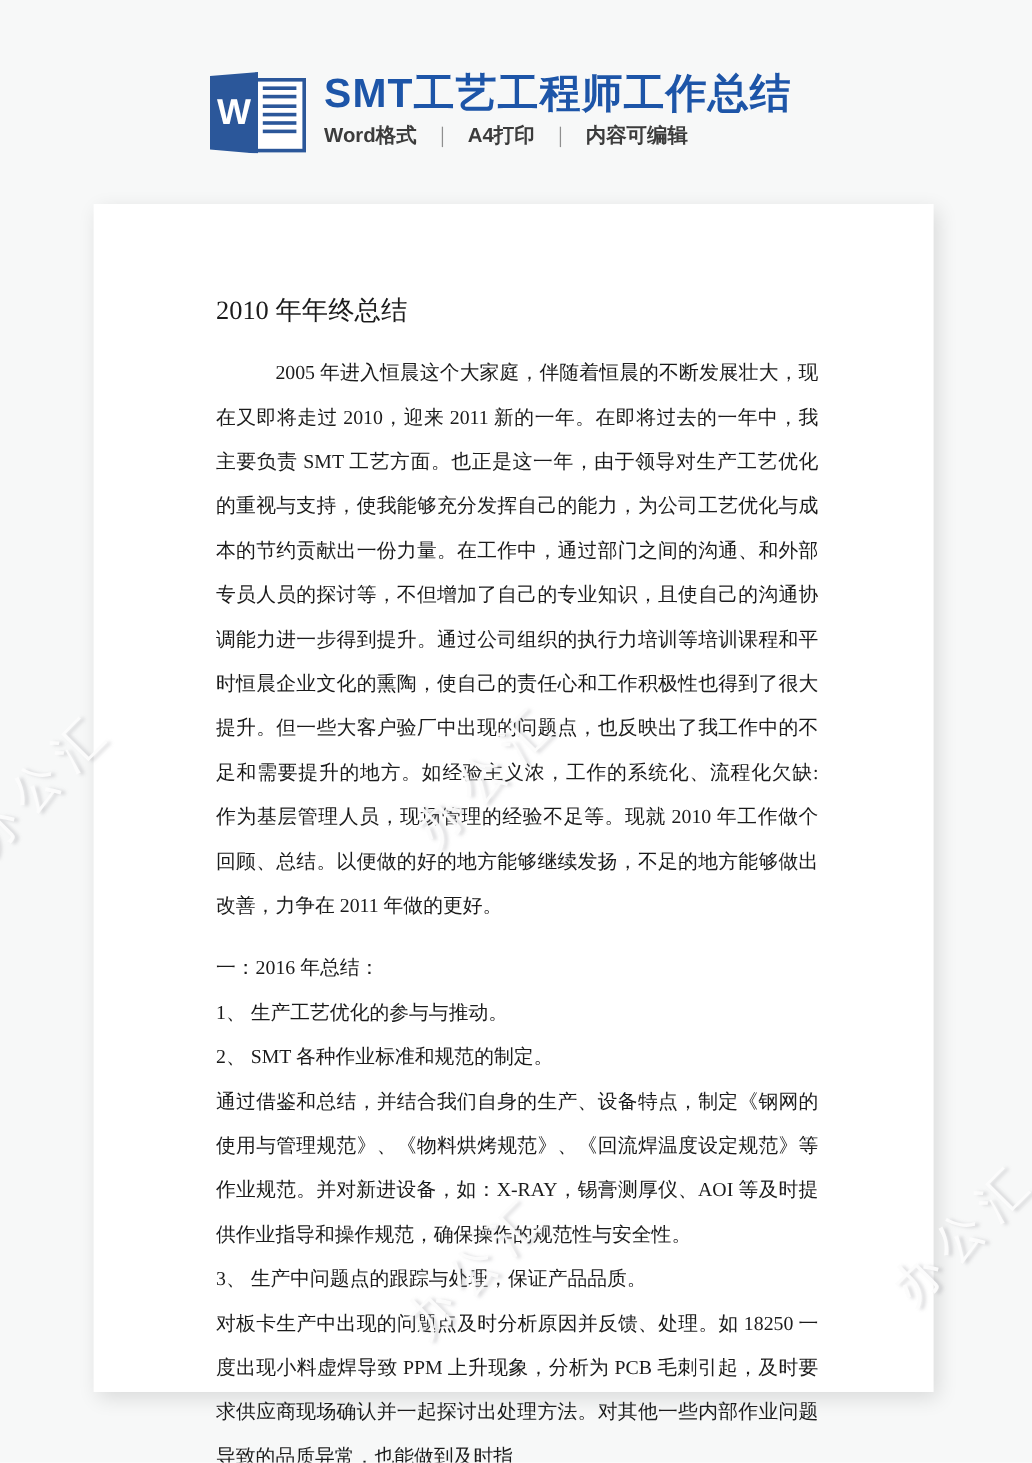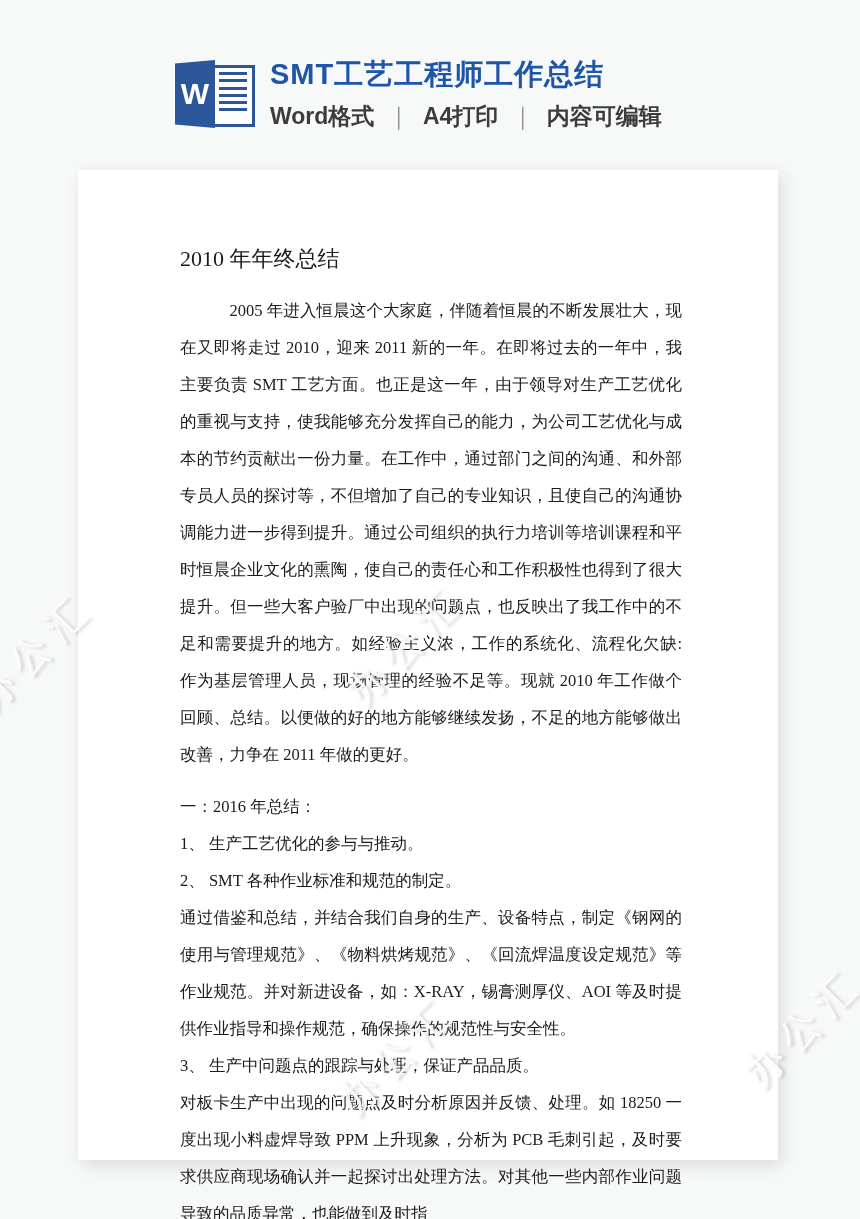--- a/index.html
+++ b/index.html
@@ -12,25 +12,25 @@
   .header{position:absolute;left:0;top:0;width:860px;height:160px;}
   .wicon{position:absolute;left:175px;top:60px;width:82px;height:70px;}
   .wicon .doc{position:absolute;left:32px;top:5px;width:42px;height:56px;background:#fff;border:3px solid #2b579a;}
   .wicon .doc .ln{height:3px;background:#2b579a;margin:4.2px 5px 0 9px;}
   .wicon .panel{position:absolute;left:0;top:0;width:40px;height:68px;background:#2b579a;
     clip-path:polygon(0 5%,100% 0,100% 100%,0 95%);
     display:flex;align-items:center;justify-content:center;}
   .wicon .panel span{color:#fff;font-weight:700;font-size:30px;line-height:1;}
   .header-title{
     position:absolute;left:270px;top:55px;
-    font-size:29px;font-weight:800;color:#1d55a8;letter-spacing:1px;white-space:nowrap;
+    font-size:34px;font-weight:800;color:#1d55a8;letter-spacing:1px;white-space:nowrap;
   }
   .header-badges{
     position:absolute;left:270px;top:101px;
-    font-size:23px;font-weight:700;color:#3c3c3c;white-space:nowrap;
+    font-size:17px;font-weight:700;color:#3c3c3c;white-space:nowrap;
   }
   .header-badges .sep{color:#8f8f8f;margin:0 13px;font-weight:400;}
   
   .doc-page{
     position:absolute;left:78px;top:170px;width:700px;height:990px;
     background:#ffffff;
     box-shadow:4px 5px 16px rgba(0,0,0,0.12);
   }
   .doc-content{
     position:absolute;left:102px;right:96px;top:75px;

